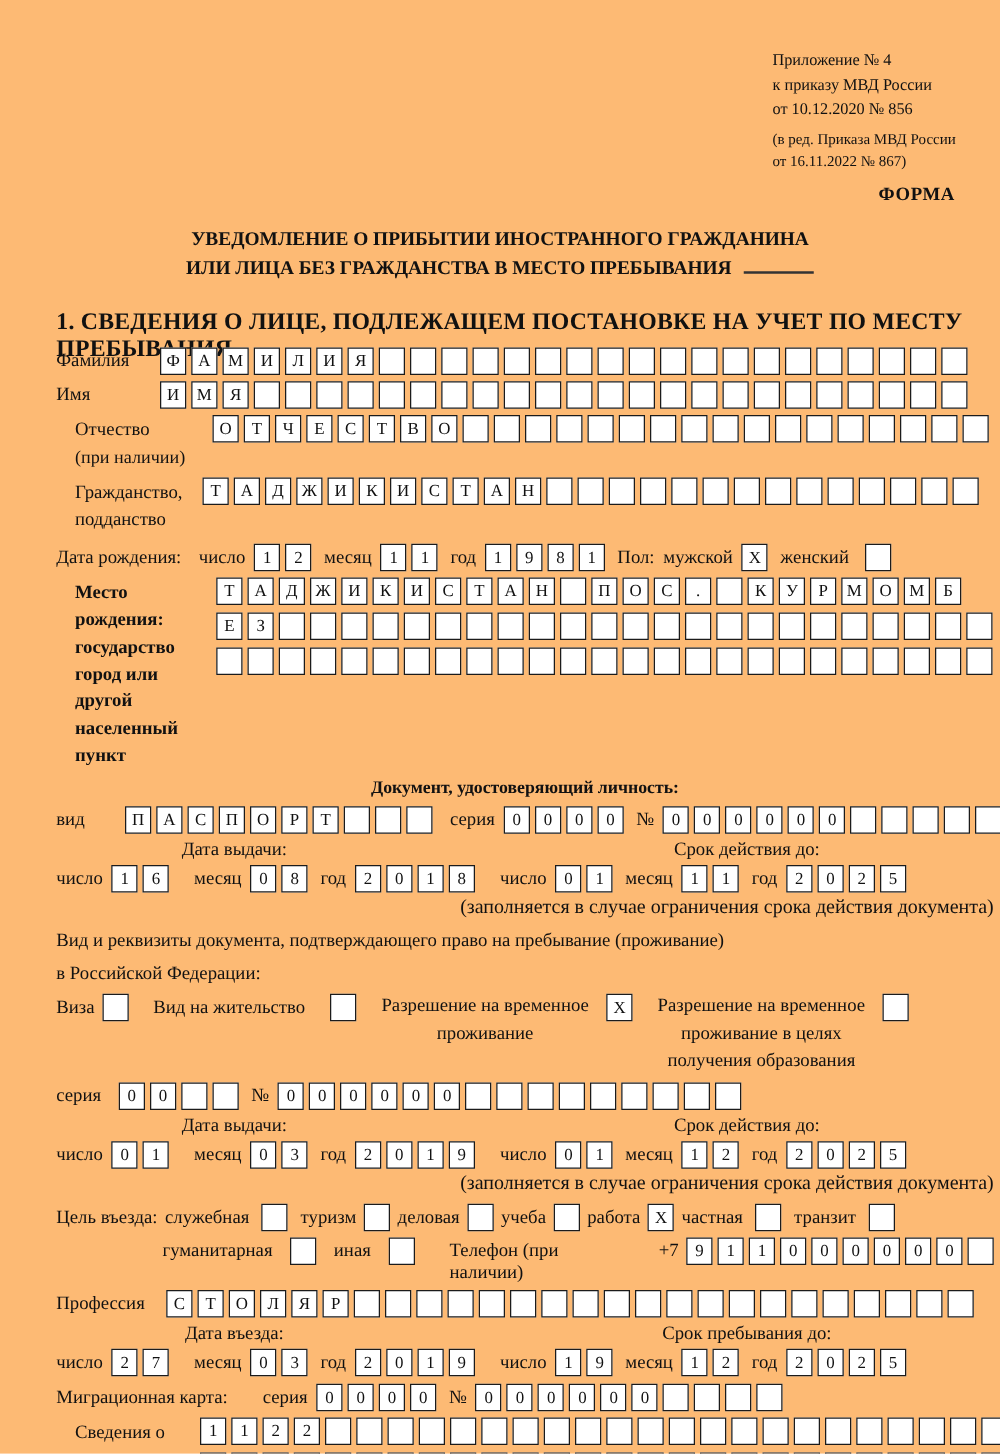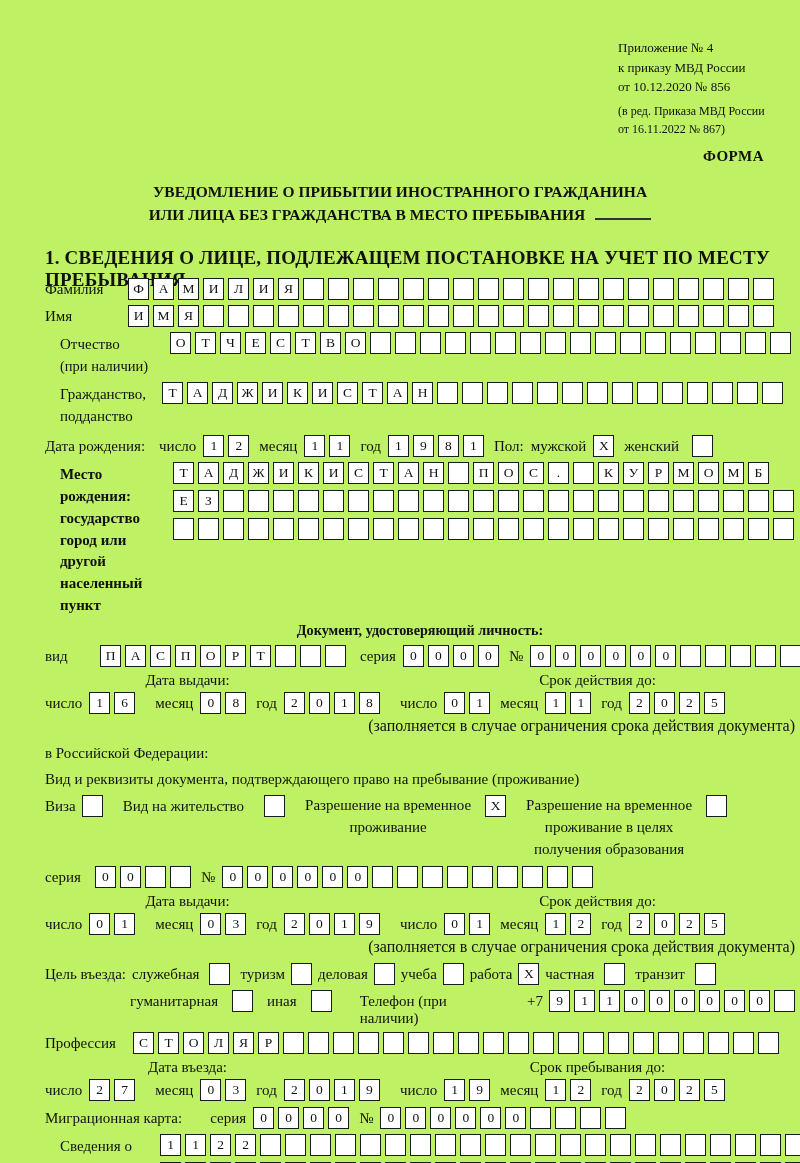--- a/index.html
+++ b/index.html
@@ -1,17 +1,17 @@
 <!DOCTYPE html>
 <html><head>
 <meta charset="utf-8">
 <style>
   html,body{margin:0;padding:0;background:#fff;}
   .page{
-    position:relative;width:800px;height:1163px;background:#bef264;overflow:hidden;
+    position:relative;width:800px;height:1163px;background:#fdba74;overflow:hidden;
     font-family:"Liberation Serif","DejaVu Serif",serif;color:#111;font-size:15px;
   }
   .hdr{position:absolute;left:618px;top:38px;font-size:13px;line-height:1.5;}
   .hdr2{margin-top:5px;font-size:12px;line-height:1.5;}
   .forma{position:absolute;top:148px;right:36px;font-weight:700;font-size:15px;letter-spacing:.5px;}
   .title{position:absolute;top:180px;left:0;width:100%;text-align:center;font-weight:700;font-size:15.5px;line-height:1.5;}
   .blank{display:inline-block;width:56px;border-bottom:2px solid #333;height:14px;margin-left:10px;}
   .sec1{position:absolute;top:247px;left:45px;font-weight:700;font-size:19px;letter-spacing:.2px;}
   .form{position:absolute;top:278px;left:45px;width:750px;}
   .row{display:flex;align-items:flex-start;margin-bottom:5px;}
@@ -404,22 +404,22 @@
               <span class="cell">2</span>
               <span class="cell">0</span>
               <span class="cell">2</span>
               <span class="cell">5</span>
             </span>
         </div>
       </div>
     </div>
     <div class="note">(заполняется в случае ограничения срока действия документа)</div>
 
+    <div class="text">Вид и реквизиты документа, подтверждающего право на пребывание (проживание)</div>
     <div class="text">в Российской Федерации:</div>
-    <div class="text">Вид и реквизиты документа, подтверждающего право на пребывание (проживание)</div>
 
     <div class="row opts">
       <span class="optlbl">Виза</span>
       <span class="cells gap6">
           <span class="cell"></span>
         </span>
       <span class="optlbl gap20">Вид на жительство</span>
       <span class="cells gap20">
           <span class="cell"></span>
         </span>

